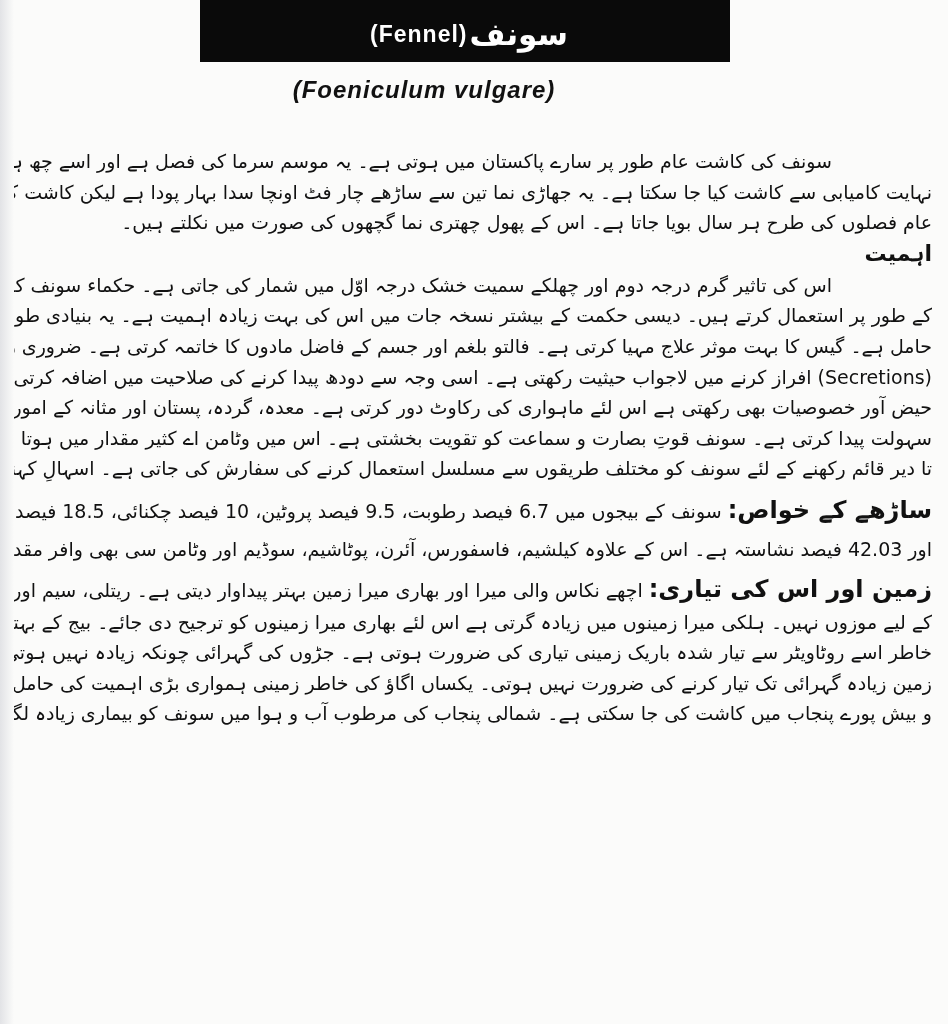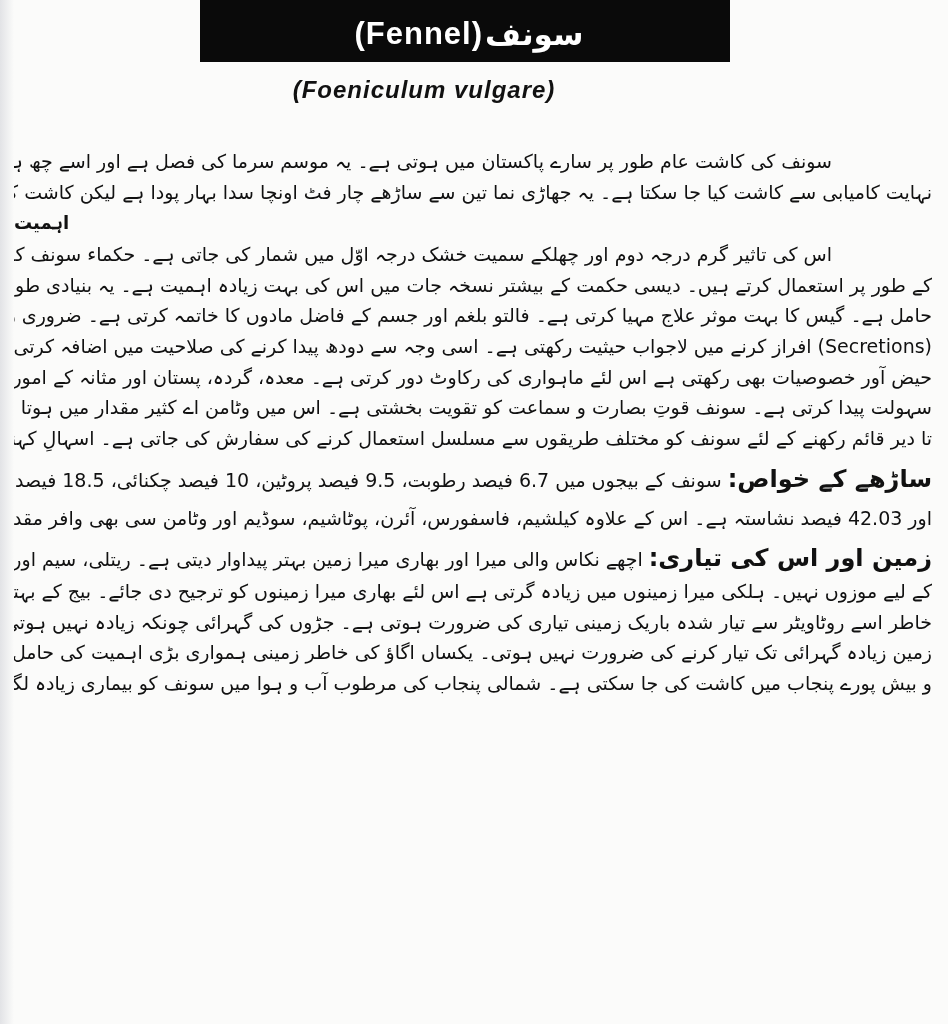--- a/index.html
+++ b/index.html
@@ -36,21 +36,21 @@
     .title-inner {
       display: flex;
       align-items: center;
       direction: ltr;
       gap: 2px;
       margin-top: 6px;
     }
     .title-en {
       font-family: "Liberation Sans", sans-serif;
       font-weight: bold;
-      font-size: 31px;
+      font-size: 23px;
       letter-spacing: 1px;
       margin-left: 8px;
     }
     .title-ur {
       font-family: "DejaVu Sans", sans-serif;
       font-weight: bold;
       font-size: 31px;
     }
     .subtitle {
       position: absolute;
@@ -85,23 +85,23 @@
     }
     .line.indent {
       padding-right: 100px;
     }
     .line.last {
       text-align-last: right;
     }
     .heading-line {
       height: 32px;
       line-height: 32px;
-      font-size: 18px;
+      font-size: 22px;
       font-weight: bold;
-      text-align: left;
+      text-align: right;
     }
     .inline-heading {
       font-size: 24px;
       font-weight: bold;
     }
     .spacer-small { height: 6px; }
     .sec-gap { height: 8px; }
   </style>
 </head>
 <body>
@@ -115,20 +115,21 @@
   </div>
 </div>
 
 <div class="subtitle">(Foeniculum vulgare)</div>
 
 <div class="content">
 
   <section>
     <div class="line indent">سونف کی کاشت عام طور پر سارے پاکستان میں ہوتی ہے۔ یہ موسم سرما کی فصل ہے اور اسے چھ ہزار فٹ کی بلندی تک</div>
     <div class="line">نہایت کامیابی سے کاشت کیا جا سکتا ہے۔ یہ جھاڑی نما تین سے ساڑھے چار فٹ اونچا سدا بہار پودا ہے لیکن کاشت کے لیے دوسری</div>
+    <div class="line last">عام فصلوں کی طرح ہر سال بویا جاتا ہے۔ اس کے پھول چھتری نما گچھوں کی صورت میں نکلتے ہیں۔</div>
   </section>
 
   <section>
     <div class="heading-line">اہمیت</div>
     <div class="line indent">اس کی تاثیر گرم درجہ دوم اور چھلکے سمیت خشک درجہ اوّل میں شمار کی جاتی ہے۔ حکماء سونف کو بیشتر نسخہ جات میں بنیادی دوا</div>
     <div class="line">کے طور پر استعمال کرتے ہیں۔ دیسی حکمت کے بیشتر نسخہ جات میں اس کی بہت زیادہ اہمیت ہے۔ یہ بنیادی طور پر ہاضم خصوصیات کی</div>
     <div class="line">حامل ہے۔ گیس کا بہت موثر علاج مہیا کرتی ہے۔ فالتو بلغم اور جسم کے فاضل مادوں کا خاتمہ کرتی ہے۔ ضروری رطوبات</div>
     <div class="line">(Secretions) افراز کرنے میں لاجواب حیثیت رکھتی ہے۔ اسی وجہ سے دودھ پیدا کرنے کی صلاحیت میں اضافہ کرتی ہے۔</div>
     <div class="line">حیض آور خصوصیات بھی رکھتی ہے اس لئے ماہواری کی رکاوٹ دور کرتی ہے۔ معدہ، گردہ، پستان اور مثانہ کے امور میں بہت زیادہ</div>
     <div class="line">سہولت پیدا کرتی ہے۔ سونف قوتِ بصارت و سماعت کو تقویت بخشتی ہے۔ اس میں وٹامن اے کثیر مقدار میں ہوتا ہے اس لئے نظر کو</div>

